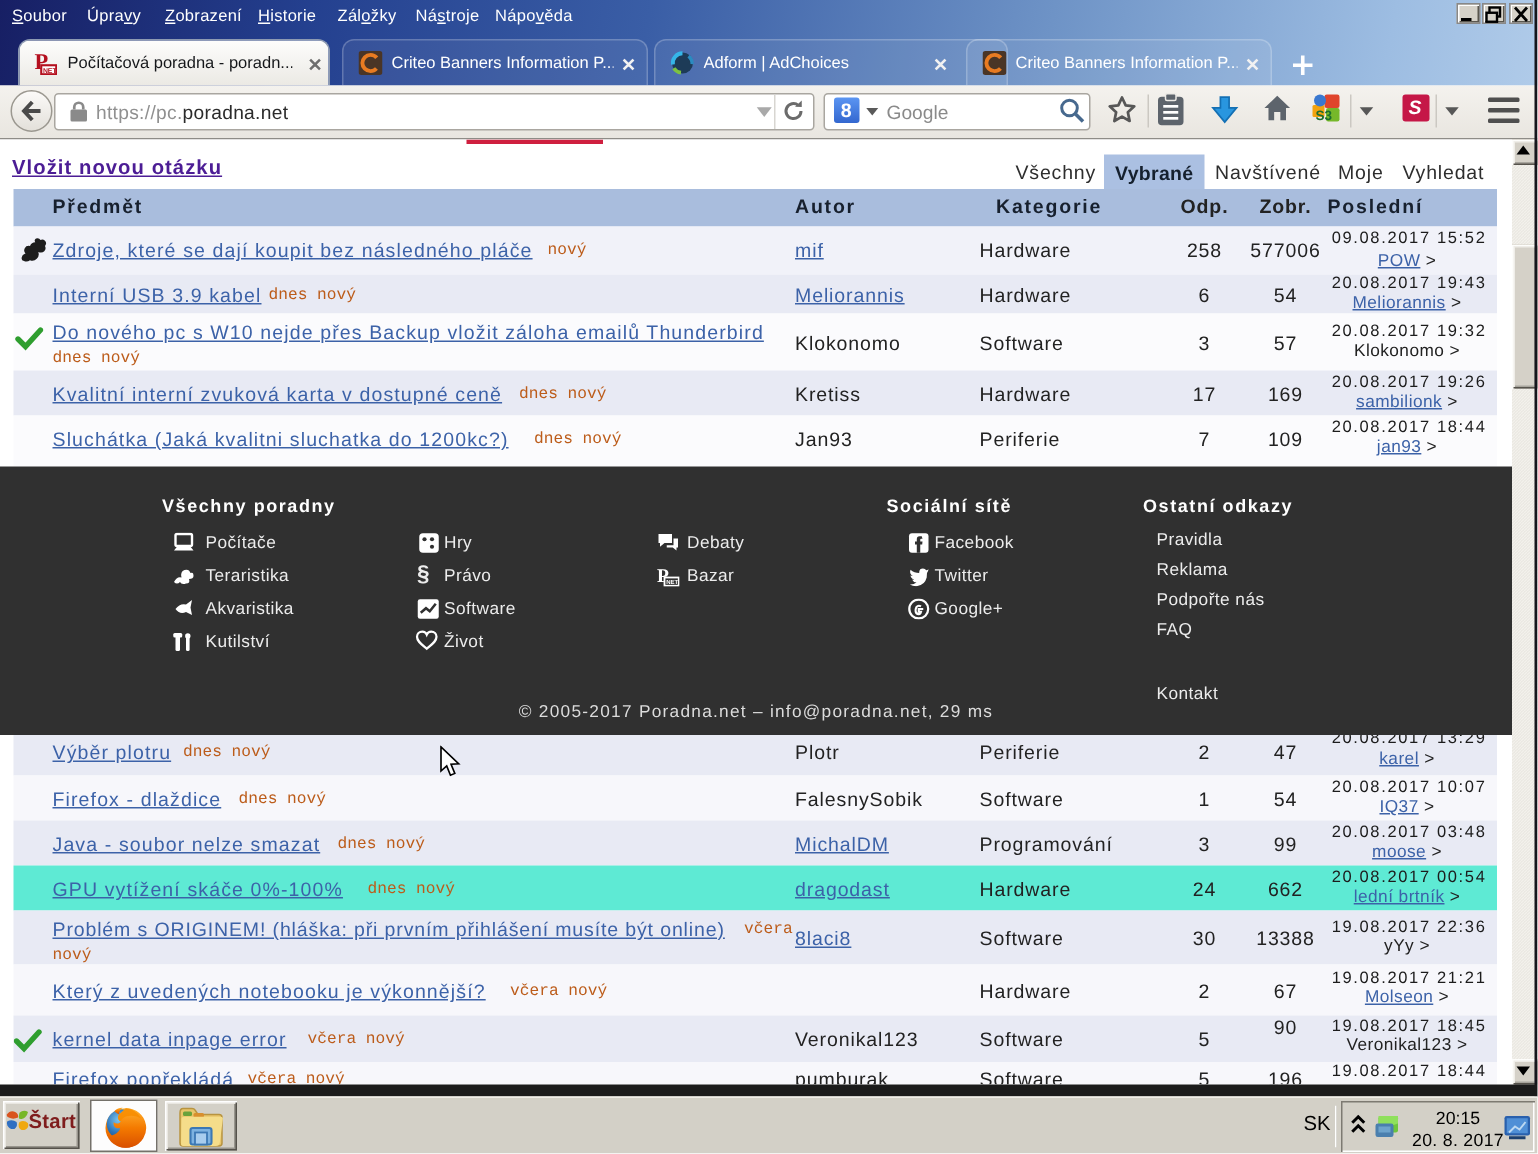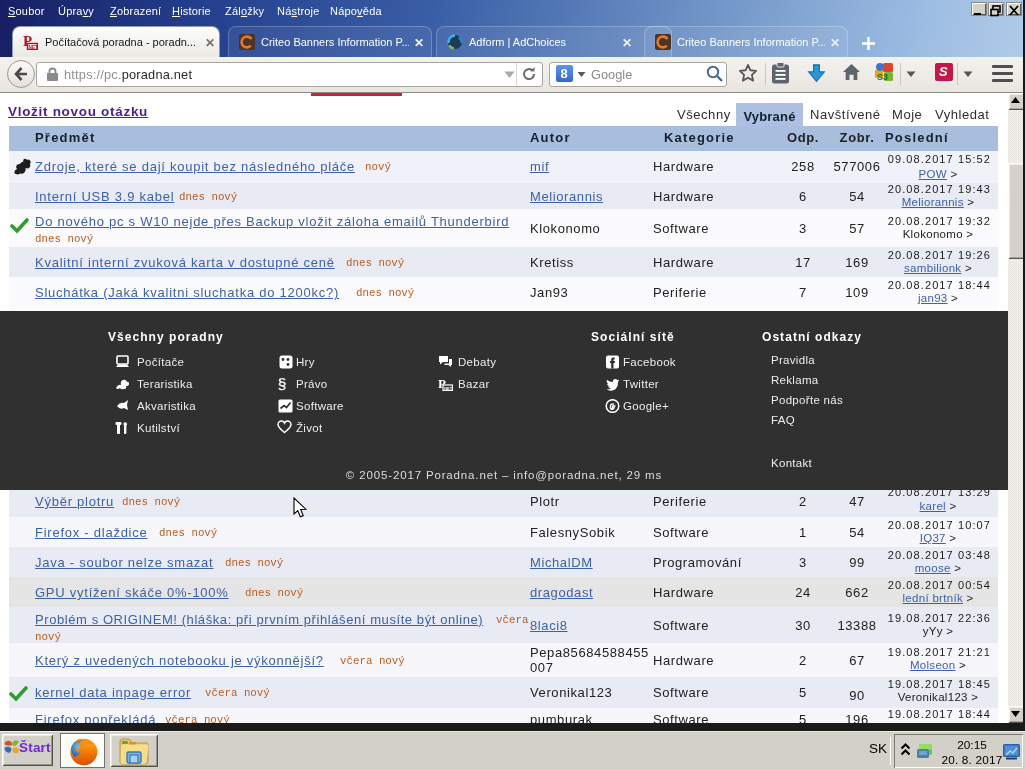--- a/index.html
+++ b/index.html
@@ -292,21 +292,21 @@
   <span class="cell lbl" style="left:216px;top:10px;">dnes nový</span>
   <span class="cell autor" style="top:8px;"><span class="link">MichalDM</span></span>
   <span class="cell kat" style="top:8px;">Programování</span>
   <span class="cell odp" style="top:8px;">3</span>
   <span class="cell zob" style="top:8px;">99</span>
   <div class="posl" style="top:2px;">
         <span class="pdate">20.08.2017 03:48</span>
         <span class="pname" style="top:13px;"><span class="link">moose</span> <span style="color:#222">&gt;</span></span>
       </div>
 </div>
-<div class="row" style="top:484px;height:30px;background:#e5e5e5;">
+<div class="row" style="top:484px;height:30px;background:#5eead4;">
   <span class="cell titlelink" style="left:26px;top:8px;">GPU vytížení skáče 0%-100%</span>
   <span class="cell lbl" style="left:236px;top:10px;">dnes nový</span>
   <span class="cell autor" style="top:8px;"><span class="link">dragodast</span></span>
   <span class="cell kat" style="top:8px;">Hardware</span>
   <span class="cell odp" style="top:8px;">24</span>
   <span class="cell zob" style="top:8px;">662</span>
   <div class="posl" style="top:2px;">
         <span class="pdate">20.08.2017 00:54</span>
         <span class="pname" style="top:13px;"><span class="link">lední brtník</span> <span style="color:#222">&gt;</span></span>
       </div>
@@ -320,39 +320,38 @@
   <span class="cell odp" style="top:11px;">30</span>
   <span class="cell zob" style="top:11px;">13388</span>
   <div class="posl" style="top:5px;">
         <span class="pdate">19.08.2017 22:36</span>
         <span class="pname" style="top:13px;color:#222;">yYy &gt;</span>
       </div>
 </div>
 <div class="row" style="top:550px;height:34px;background:#f7f7fb;">
   <span class="cell titlelink" style="left:26px;top:10px;">Který z uvedených notebooku je výkonnější?</span>
   <span class="cell lbl" style="left:331px;top:12px;">včera nový</span>
-  <span class="cell autor" style="top:2px;">Pepa85684588455<br>007</span>
   <span class="cell kat" style="top:10px;">Hardware</span>
   <span class="cell odp" style="top:10px;">2</span>
   <span class="cell zob" style="top:10px;">67</span>
   <div class="posl" style="top:3px;">
         <span class="pdate">19.08.2017 21:21</span>
         <span class="pname" style="top:13px;"><span class="link">Molseon</span> <span style="color:#222">&gt;</span></span>
       </div>
 </div>
 <div class="row lav" style="top:584px;height:31px;">
   <svg class="abs" style="left:0px;top:8px" width="19" height="17" viewBox="0 0 19 17">
         <path d="M2 9 L7 14 L17 3" fill="none" stroke="#2f9e2f" stroke-width="3.6" stroke-linecap="round"></path>
       </svg>
   <span class="cell titlelink" style="left:26px;top:8px;">kernel data inpage error</span>
   <span class="cell lbl" style="left:196px;top:10px;">včera nový</span>
   <span class="cell autor" style="top:8px;">Veronikal123</span>
   <span class="cell kat" style="top:8px;">Software</span>
   <span class="cell odp" style="top:8px;">5</span>
-  <span class="cell zob" style="top:11px;">90</span>
+  <span class="cell zob" style="top:0;">90</span>
   <div class="posl" style="top:1px;">
         <span class="pdate">19.08.2017 18:45</span>
         <span class="pname" style="top:13px;color:#222;">Veronikal123 &gt;</span>
       </div>
 </div>
 <div class="row" style="top:615px;height:15px;background:#f7f7fb;">
   <span class="cell titlelink" style="left:26px;top:4px;text-align:center;">Firefox popřekládá</span>
   <span class="cell lbl" style="left:156px;top:6px;">včera nový</span>
   <span class="cell autor" style="top:4px;">pumburak</span>
   <span class="cell kat" style="top:4px;">Software</span>
@@ -456,21 +455,21 @@
 <div class="abs" style="left:0;top:723px;width:1025px;height:8px;background:#1b1b1b;"></div>
 
 <div class="abs" id="taskbar">
   <div class="abs raised" style="left:2px;top:2px;width:51px;height:32px;background:#d3d0c7;">
     <svg class="abs" style="left:1px;top:3px" width="19" height="19" viewBox="0 0 20 20">
       <path d="M1.5 6.5 Q4 3 7.5 4.5 Q10 5.5 9.5 8.5 Q6 10 3 8.5 Q1.5 7.8 1.5 6.5 Z" fill="#d9531e"></path>
       <path d="M10.5 5 Q13.5 2.5 16.5 4.5 Q15.5 8.5 12 9.5 Q10 9.8 10 8 Z" fill="#77b728"></path>
       <path d="M2 11 Q5.5 9.5 8.5 11.5 Q9.5 14.5 7 16.5 Q3.5 17 2 14 Q1.2 12.5 2 11 Z" fill="#2f6fc2"></path>
       <path d="M10.5 11.5 Q14 10 16.5 12.5 Q17.5 15.5 14.5 17 Q11 17.8 10 15 Q9.5 13 10.5 11.5 Z" fill="#f0a810"></path>
     </svg>
-    <span class="abs" style="left:17px;top:6px;font-size:13.5px;font-weight:bold;color:#6d28d9;letter-spacing:.2px;">Štart</span>
+    <span class="abs" style="left:17px;top:6px;font-size:13.5px;font-weight:bold;color:#7f1d1d;letter-spacing:.2px;">Štart</span>
   </div>
   <div class="abs" style="left:60px;top:1px;width:45px;height:35px;background:#fdfdfd;border:1px solid #74716a;">
     <svg class="abs" style="left:7px;top:2px" width="31" height="31" viewBox="0 0 32 32">
       <defs>
         <linearGradient id="ffo" x1="0" y1="0" x2="0" y2="1">
             <stop offset="0" stop-color="#ffb12e"></stop>
             <stop offset=".5" stop-color="#f47a00"></stop>
             <stop offset="1" stop-color="#d94f00"></stop>
           </linearGradient>
         <radialGradient id="ffb" cx=".4" cy=".35" r=".8">

